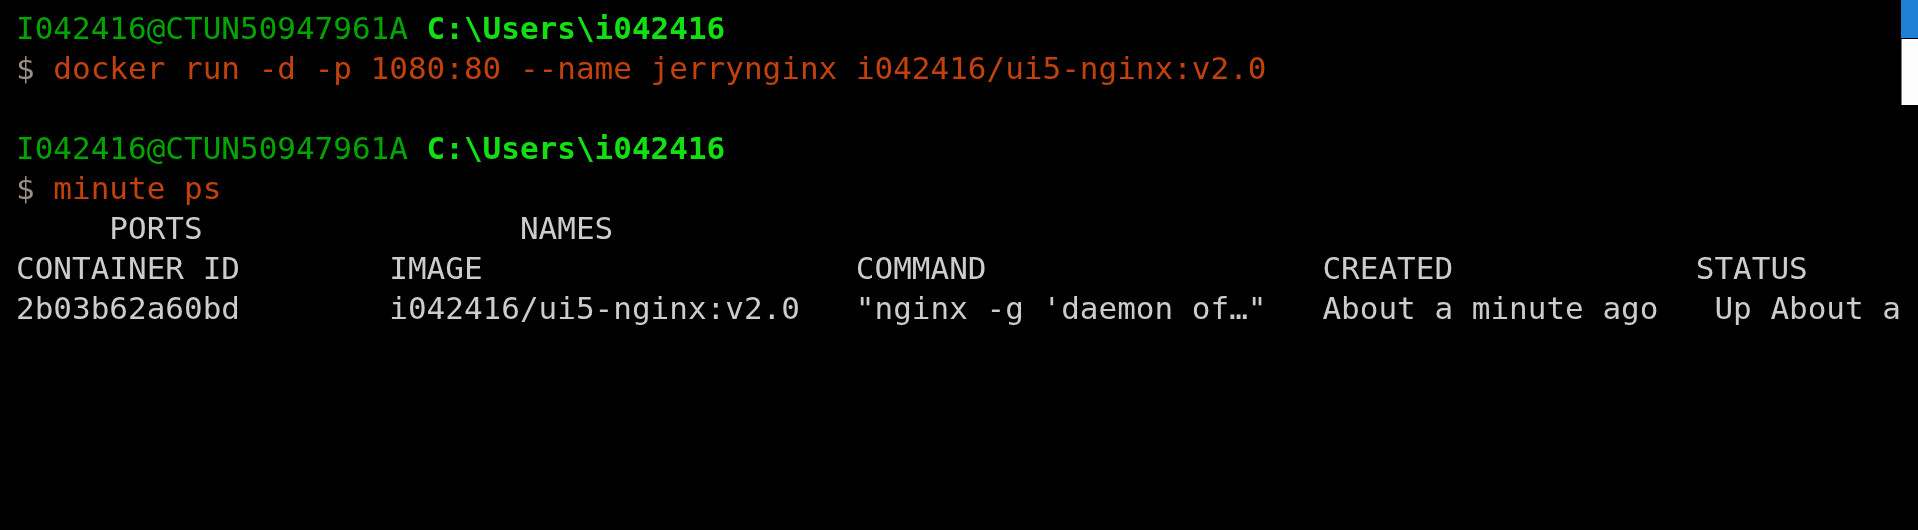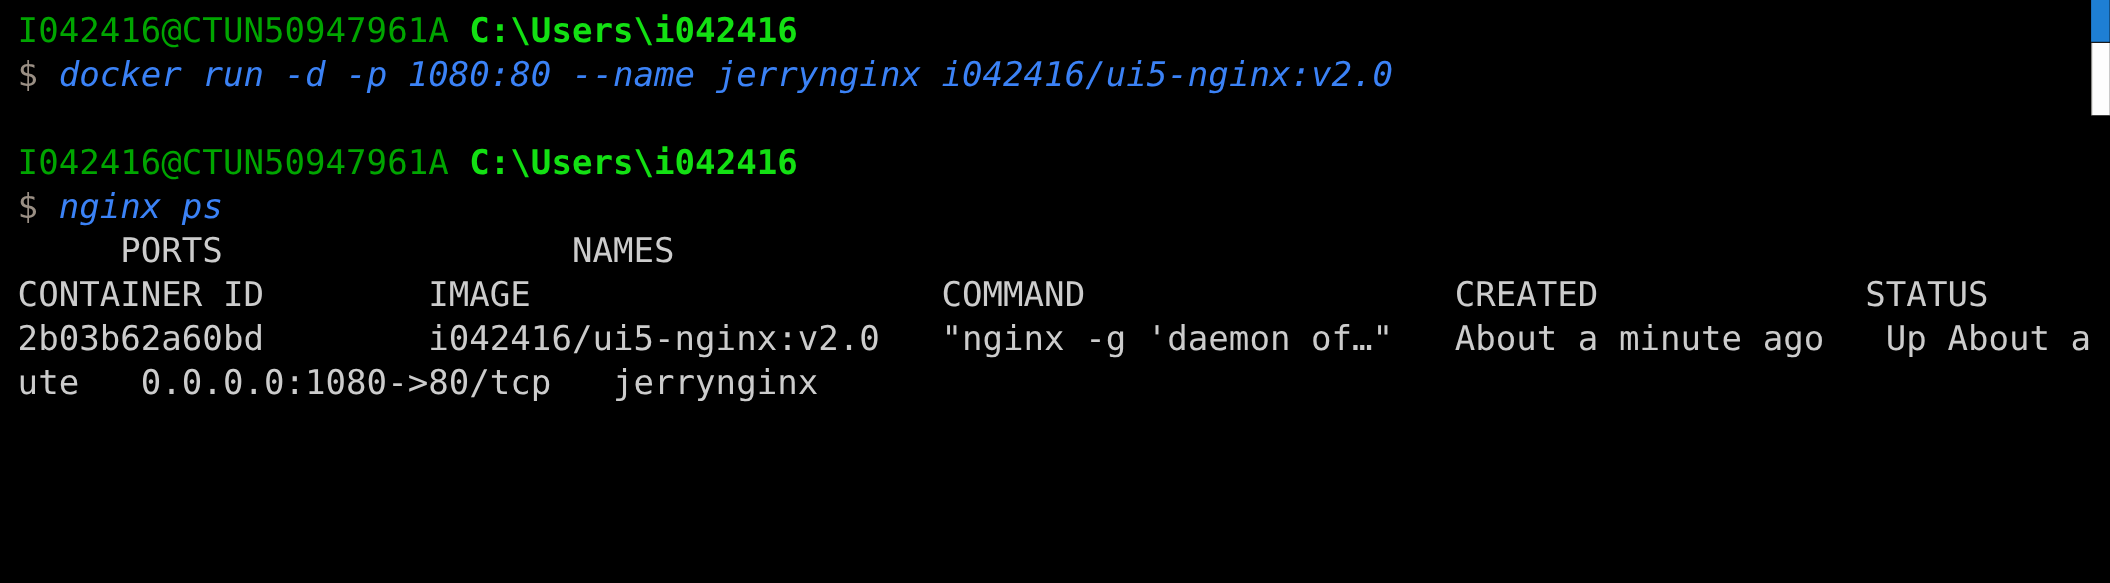--- a/index.html
+++ b/index.html
@@ -53,22 +53,21 @@
     color: #00a500;
   }
   .path {
     color: #13e013;
     font-weight: bold;
   }
   .sigil {
     color: #9a8f84;
   }
   .cmd {
-    color: #3b82f6;
-    font-style: italic;
+    color: #c2410c;
   }
   .out {
     color: #cccccc;
   }
 
   
   .scrollbar {
     position: absolute;
     right: 0;
     top: 0;
@@ -111,29 +110,28 @@
 
     <div class="line"><span class="userhost">I042416@CTUN50947961A</span><span class="out"> </span><span class="path">C:\Users\i042416</span></div>
 
     <div class="line"><span class="sigil">$</span><span class="out"> </span><span class="cmd">docker run -d -p 1080:80 --name jerrynginx i042416/ui5-nginx:v2.0</span></div>
 
 
     <div class="line blank"> </div>
 
     <div class="line"><span class="userhost">I042416@CTUN50947961A</span><span class="out"> </span><span class="path">C:\Users\i042416</span></div>
 
-    <div class="line"><span class="sigil">$</span><span class="out"> </span><span class="cmd">nginx ps</span></div>
+    <div class="line"><span class="sigil">$</span><span class="out"> </span><span class="cmd">minute ps</span></div>
 
     <div class="line">     PORTS                 NAMES</div>
 
     <div class="line">CONTAINER ID        IMAGE                    COMMAND                  CREATED             STATUS</div>
 
     <div class="line">2b03b62a60bd        i042416/ui5-nginx:v2.0   "nginx -g 'daemon of…"   About a minute ago   Up About a min</div>
 
-    <div class="line">ute   0.0.0.0:1080-&gt;80/tcp   jerrynginx</div>
 
   </div>
 
   <div class="scrollbar">
     <div class="thumb-blue"></div>
     <div class="track-light"></div>
     <div class="track-dark"></div>
   </div>
 
 </div>

